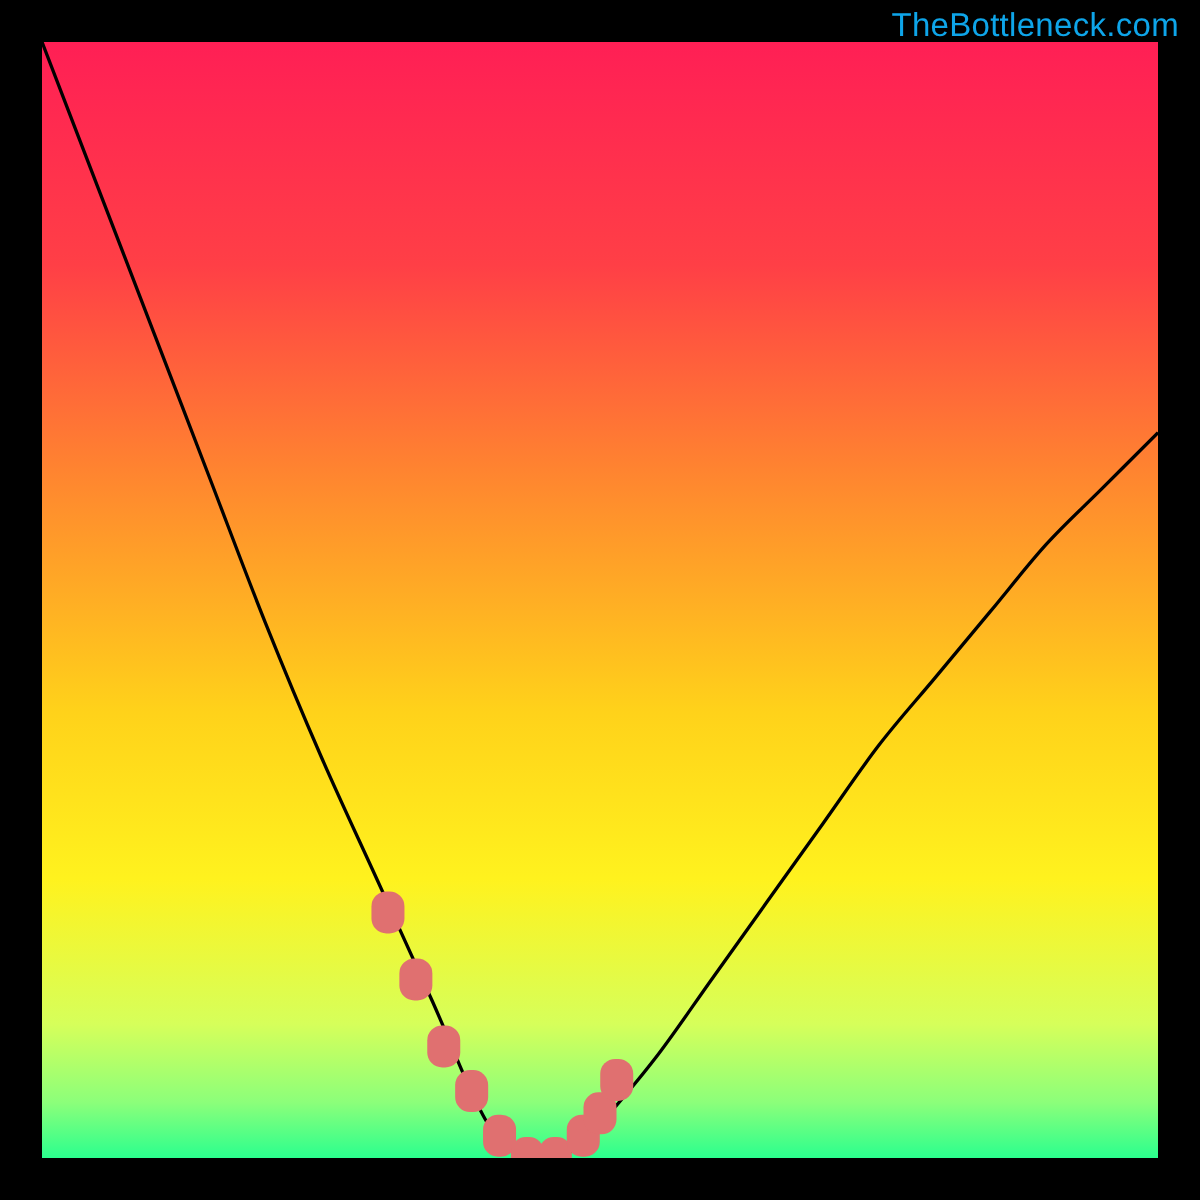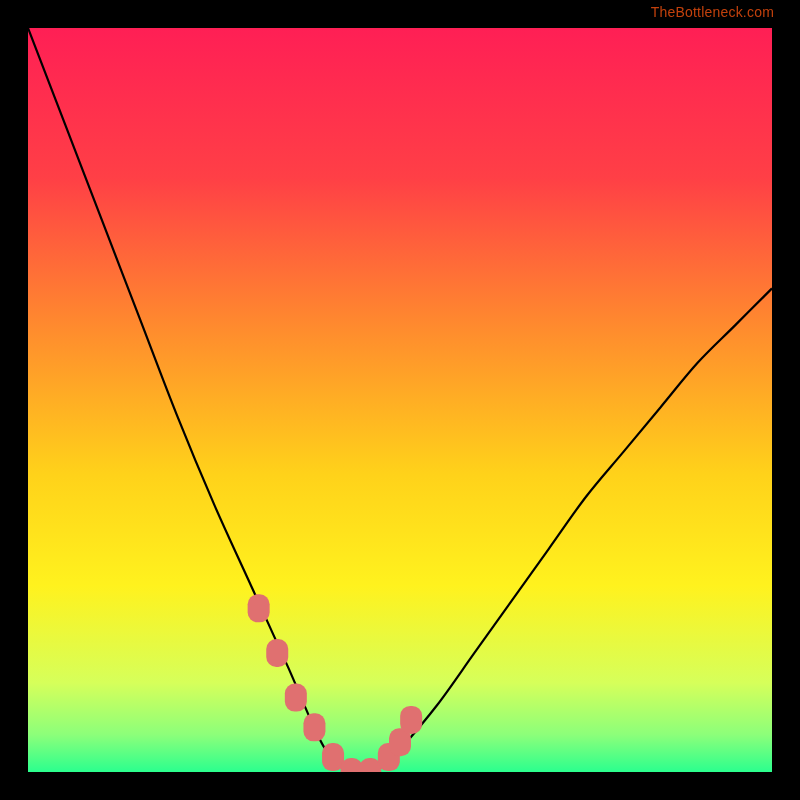--- a/index.html
+++ b/index.html
@@ -15,23 +15,23 @@
     position: absolute;
     left: 28px;
     top: 28px;
     width: 744px;
     height: 744px;
     box-sizing: border-box;
   }
   .attribution {
     position: absolute;
     top: 4px;
-    right: 26px;
-    color: #c2410c;
-    font-size: 14px;
+    right: 14px;
+    color: #0ea5e9;
+    font-size: 22px;
     font-weight: 400;
     letter-spacing: 0.2px;
   }
   svg {
     display: block;
   }
 </style>
 </head>
 <body>
 

